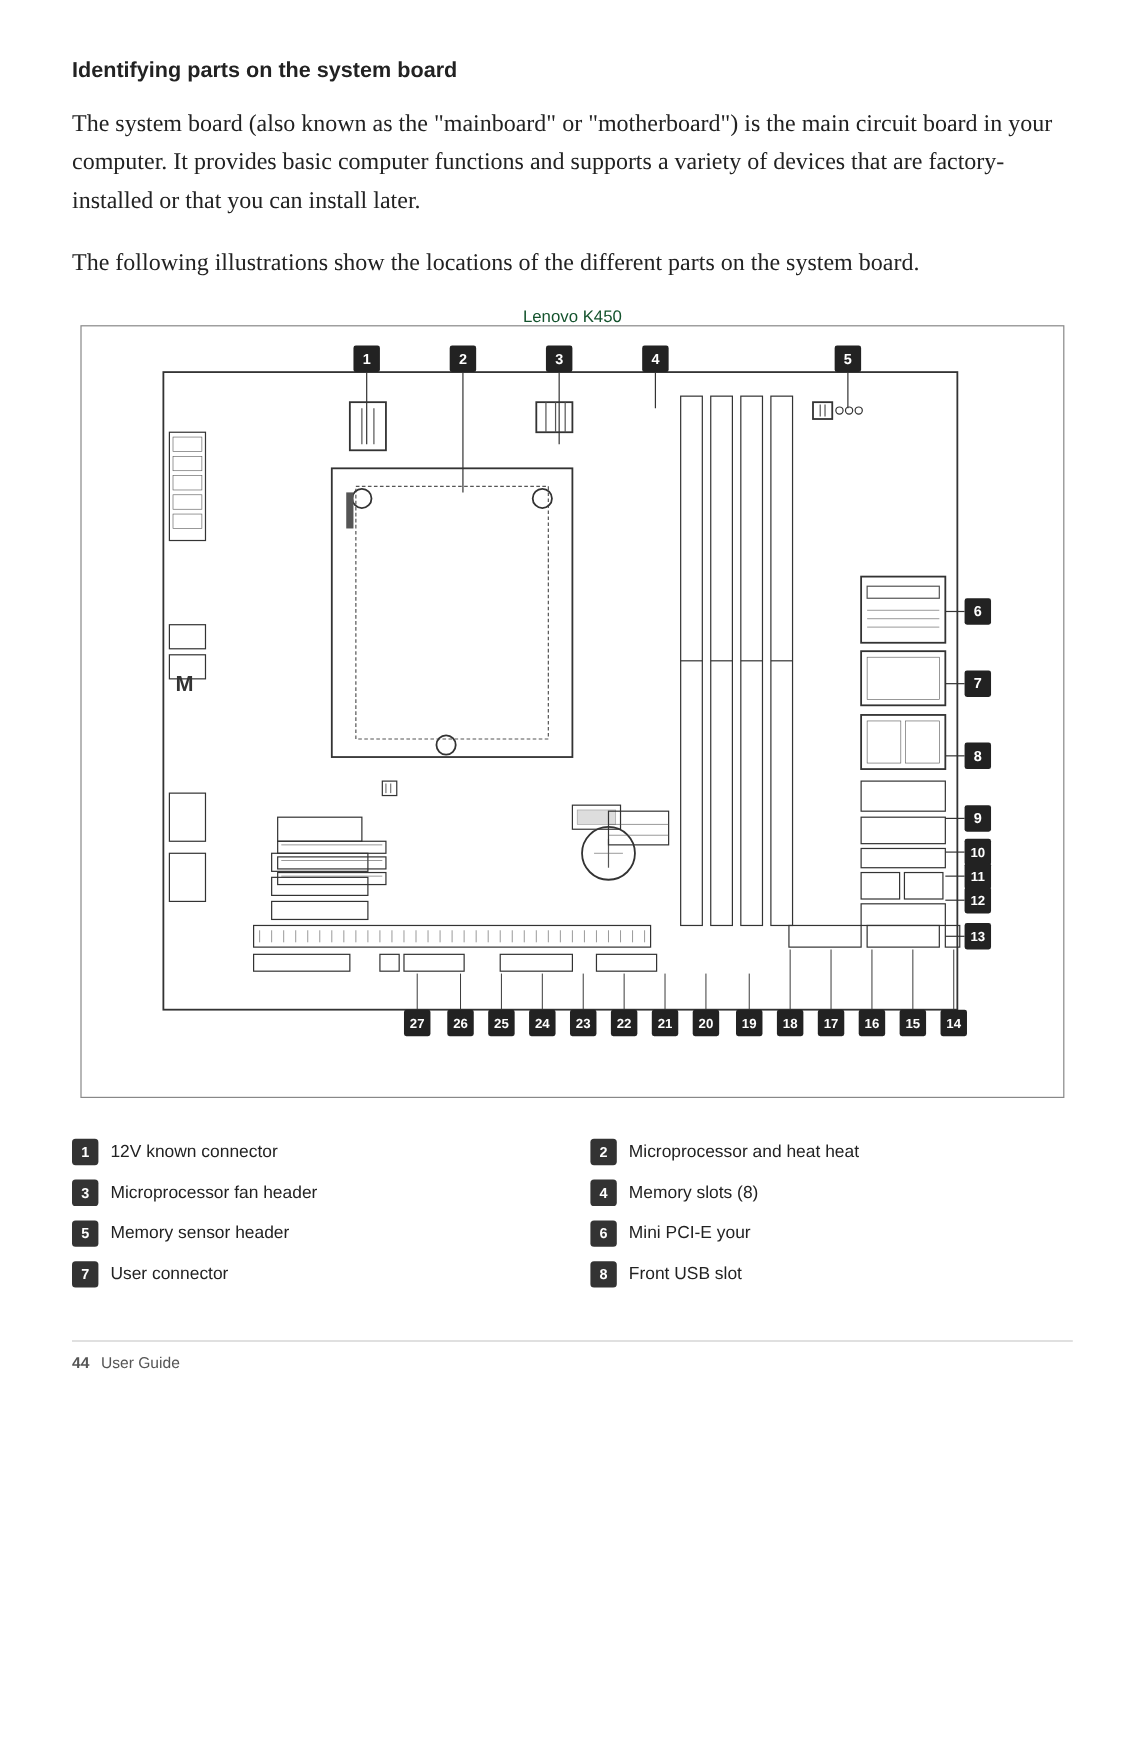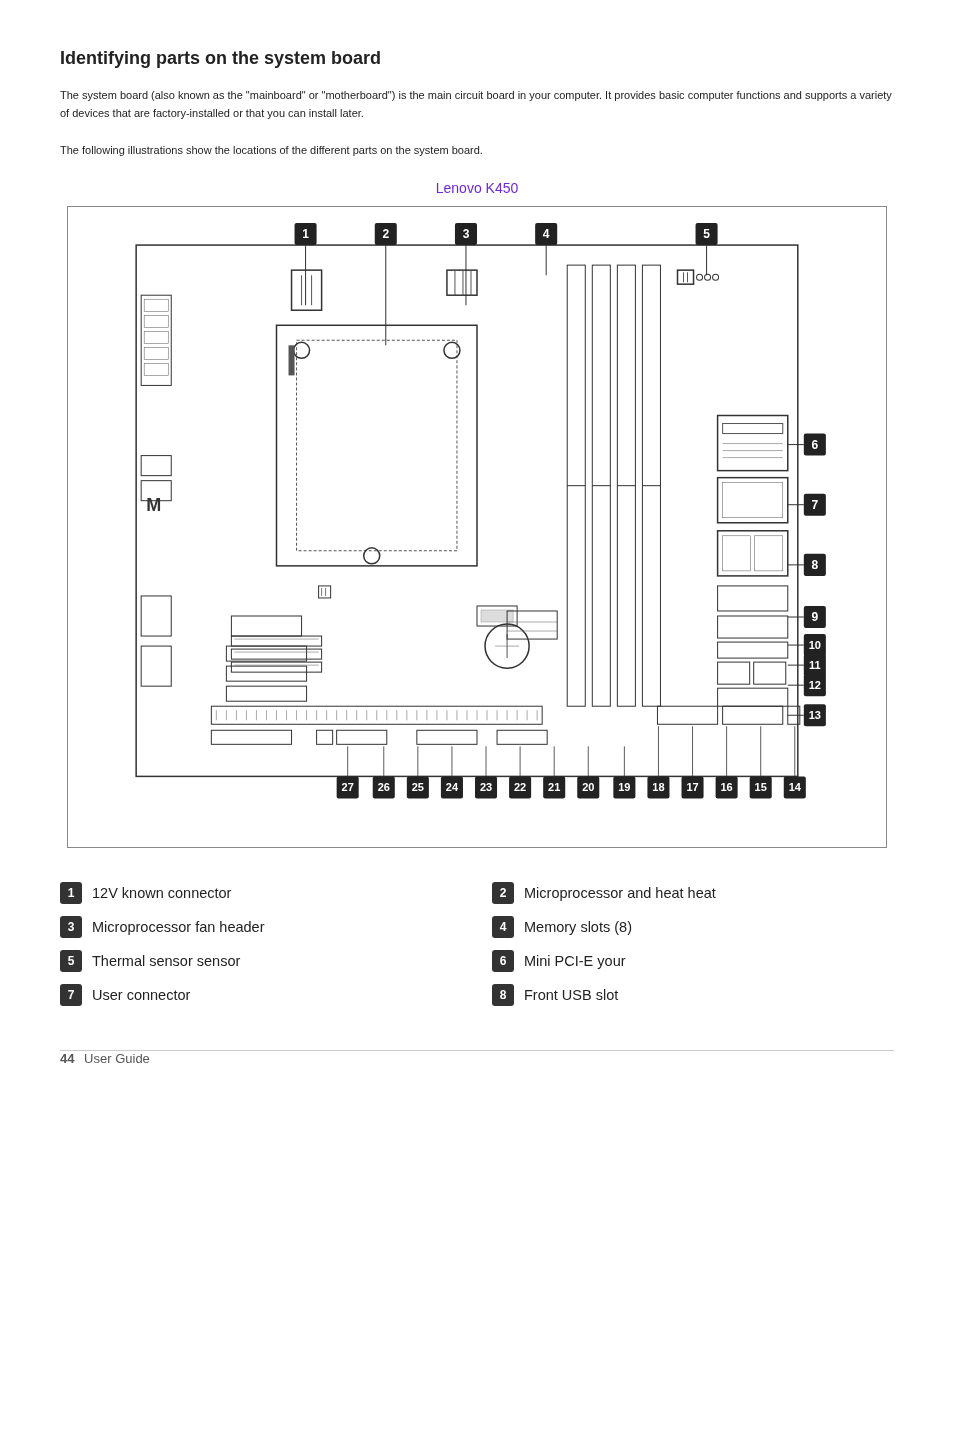--- a/index.html
+++ b/index.html
@@ -11,29 +11,29 @@
       color: #222;
       font-size: 15px;
       padding: 48px 60px 40px 60px;
     }
     h1 {
       font-size: 18px;
       font-weight: bold;
       margin-bottom: 18px;
     }
     .intro {
-      font-size: 11px;
+      font-size: 20px;
       line-height: 1.6;
       margin-bottom: 20px;
+      font-family: Liberation Serif, serif;
     }
     .diagram-label {
       text-align: center;
       font-size: 14px;
-      margin-bottom: 10px;
-      color: #6d28d9;
+      color: #14532d;
     }
     .diagram-wrapper {
       border: 1.5px solid #888;
       margin: 0 auto 30px auto;
       width: 820px;
       position: relative;
       background: #fff;
       padding: 8px;
     }
     .diagram-svg {
@@ -64,20 +64,21 @@
       font-size: 12px;
       font-weight: bold;
       border-radius: 3px;
       flex-shrink: 0;
     }
     .footer {
       margin-top: 40px;
       font-size: 13px;
       color: #555;
       border-top: 1px solid #ccc;
+      padding-top: 10px;
     }
     .footer-page {
       font-weight: bold;
       margin-right: 6px;
     }
   </style>
 </head>
 <body>
 
 <h1>Identifying parts on the system board</h1>
@@ -360,21 +361,21 @@
   <div class="part-item">
     <span class="part-badge">3</span>
     <span>Microprocessor fan header</span>
   </div>
   <div class="part-item">
     <span class="part-badge">4</span>
     <span>Memory slots (8)</span>
   </div>
   <div class="part-item">
     <span class="part-badge">5</span>
-    <span>Thermal sensor sensor</span>
+    <span>Memory sensor header</span>
   </div>
   <div class="part-item">
     <span class="part-badge">6</span>
     <span>Mini PCI-E your</span>
   </div>
   <div class="part-item">
     <span class="part-badge">7</span>
     <span>User connector</span>
   </div>
   <div class="part-item">

